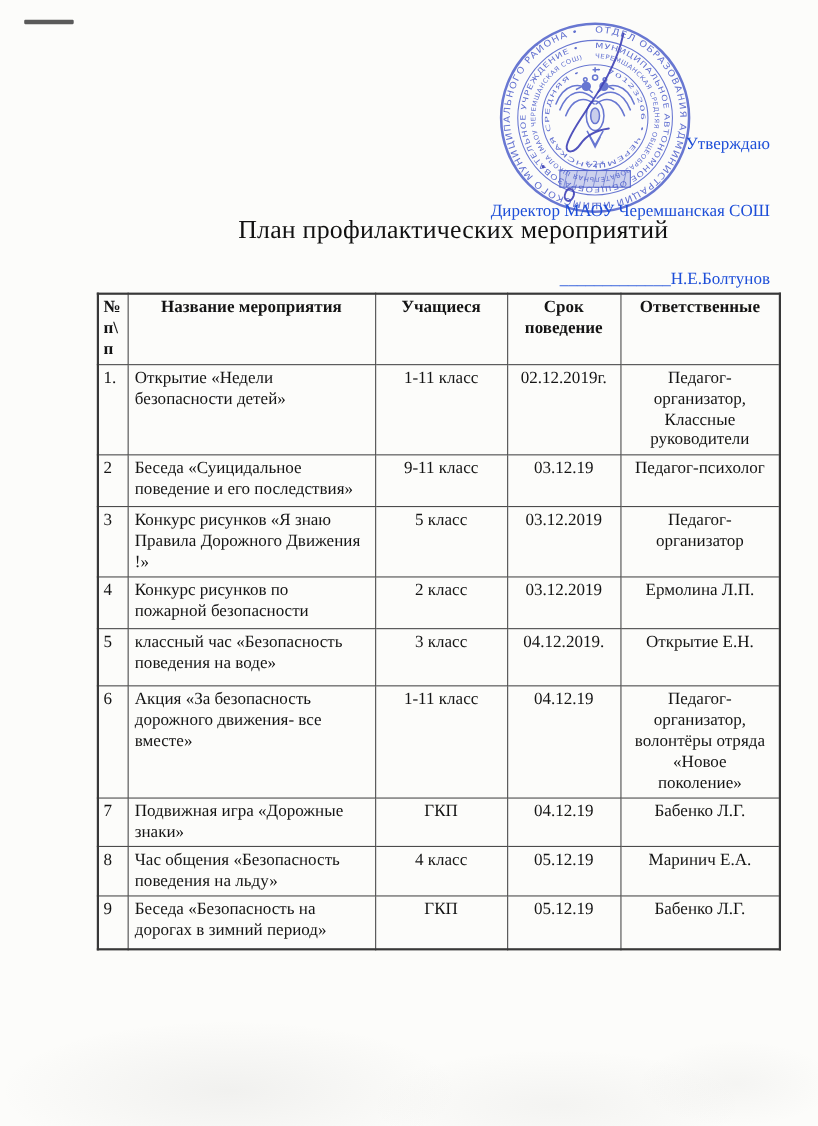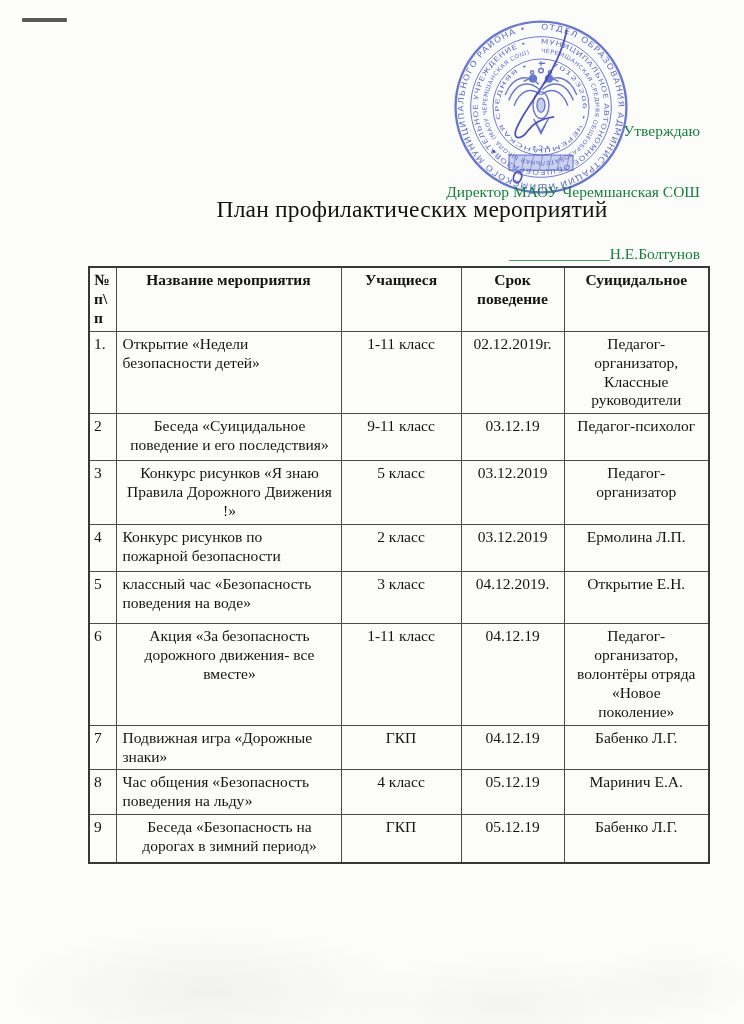--- a/index.html
+++ b/index.html
@@ -9,21 +9,21 @@
     font-family:"Liberation Serif","DejaVu Serif",serif; color:#1c1c1c;
   }
   .top-dash{
     position:absolute; left:22px; top:18px; width:45px; height:4px;
     background:#5a5a5a; border-radius:1px;
   }
   .stamp{ position:absolute; left:452px; top:18px; width:178px; height:178px; }
   .stamp svg{ width:100%; height:100%; }
   .approval{
     position:absolute; top:80px; right:44px; text-align:right;
-    font-size:15.5px; line-height:1.32; color:#15803d; z-index:3; white-space:pre;
+    font-size:15.5px; line-height:1.32; color:#1d4ed8; z-index:3; white-space:pre;
   }
   .title{
     position:absolute; top:196px; left:0; width:100%; text-align:center;
     font-weight:400; font-size:23.5px; line-height:1.18; color:#111; z-index:3;
     letter-spacing:.2px;
     margin-left:40px;
   }
   table.tbl{
     position:absolute; left:88px; top:266px; width:620px;
     border-collapse:collapse; table-layout:fixed; z-index:3;
@@ -31,21 +31,21 @@
   }
   .tbl th,.tbl td{
     border:1.6px solid #4c4c4c; padding:3px 4px; vertical-align:top;
     white-space:pre-line; overflow:hidden;
   }
   .tbl{ border:2px solid #383838; }
   .tbl thead th{ font-weight:700; text-align:center; }
   .tbl thead th.num-h{ text-align:left; padding-left:4px; }
   .tbl td.num{ text-align:left; padding-left:4px; }
   .tbl td.name{ text-align:left; padding-left:6px;font-family:Liberation Serif, serif; }
-  .tbl tr.cname td.name{ text-align:center; }
+  .tbl tr.cname td.name{ text-align:left; }
   .tbl td.stud,.tbl td.date,.tbl td.resp{ text-align:center;margin-top:36px; }
   .blotch{
     position:absolute; left:0; bottom:0; width:100%; height:130px; z-index:1;
     background:
       radial-gradient(ellipse 40% 70% at 28% 75%, rgba(110,110,110,.08), transparent 70%),
       radial-gradient(ellipse 35% 60% at 68% 85%, rgba(110,110,110,.06), transparent 65%),
       radial-gradient(ellipse 20% 50% at 90% 70%, rgba(110,110,110,.05), transparent 60%);
   }
   .stamp-text{ font-family:"DejaVu Sans","Liberation Sans",sans-serif; }
 </style>
@@ -136,21 +136,21 @@
     </colgroup>
     <thead>
       <tr style="height:63px">
         <th class="num-h">№
 п\
 п</th>
         <th>Название мероприятия</th>
         <th>Учащиеся</th>
         <th>Срок
 поведение</th>
-        <th>Суицидальное</th>
+        <th>Ответственные</th>
       </tr>
     </thead>
     <tbody>
       <tr style="height:78px">
         <td class="num">1.</td>
         <td class="name">Открытие «Недели
 безопасности детей»</td>
         <td class="stud">1-11 класс</td>
         <td class="date">02.12.2019г.</td>
         <td class="resp">Педагог-

